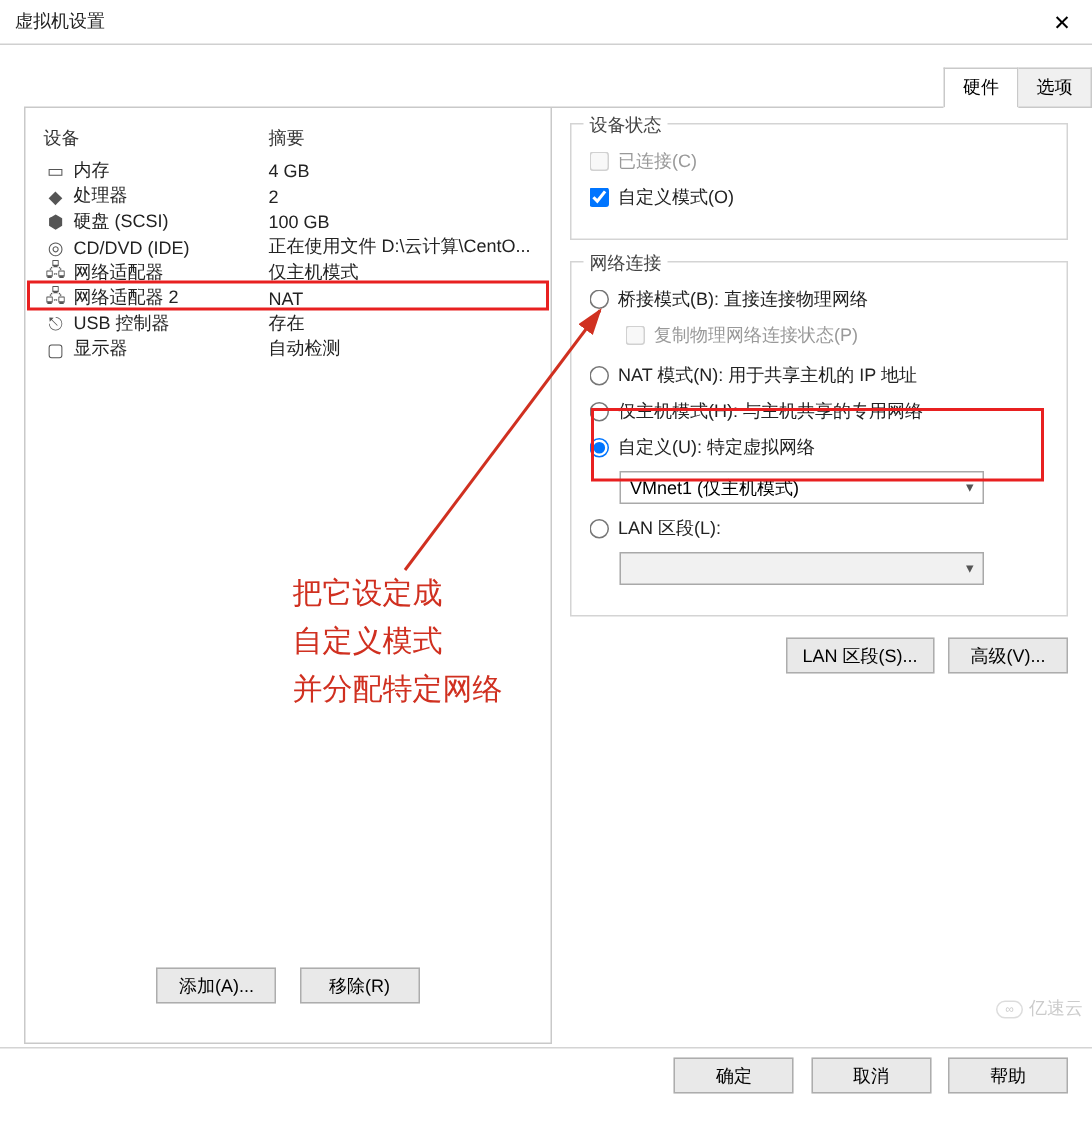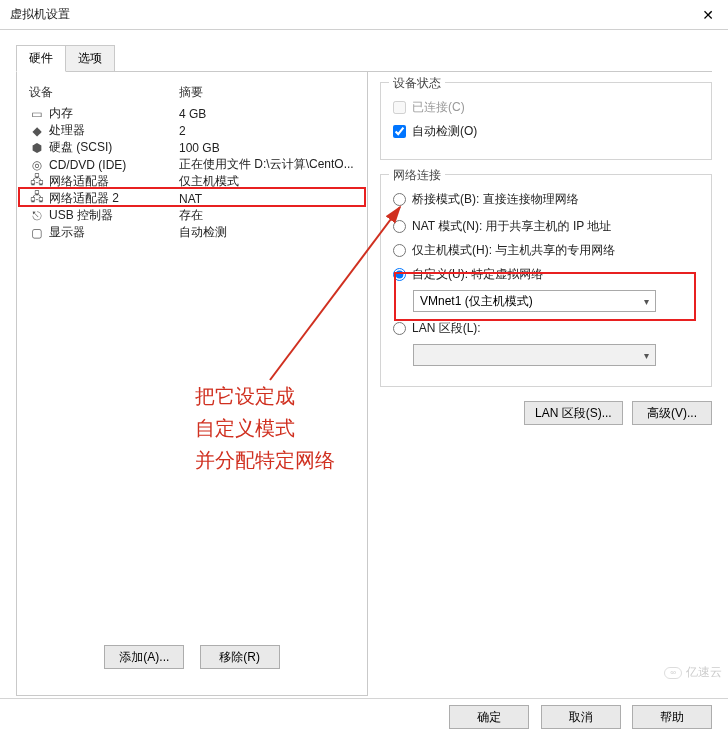--- a/index.html
+++ b/index.html
@@ -1,20 +1,20 @@
 <!DOCTYPE html>
 <html><head>
   <meta charset="utf-8">
   <style>
     * { box-sizing: border-box; margin: 0; padding: 0; }
     body { font-family: "Microsoft YaHei", SimSun, Arial, sans-serif; font-size: 12px; background: #fff; width: 728px; height: 749px; position: relative; overflow: hidden; }
     .titlebar { height: 30px; border-bottom: 1px solid #d0d0d0; display: flex; align-items: center; justify-content: space-between; padding: 0 0 0 10px; }
     .titlebar .title { font-size: 12px; color: #222; }
     .titlebar .close { width: 40px; height: 30px; text-align: center; line-height: 30px; font-size: 14px; cursor: pointer; }
-    .tabs { padding: 14px 0 0 16px; }
+    .tabs { padding: 14px 0 0 16px; text-align: right; }
     .tab { display: inline-block; padding: 4px 12px; border: 1px solid #c9c9c9; border-bottom: 1px solid #fff; background: #fff; font-size: 12px; position: relative; top: 1px; }
     .tab.inactive { background: #f0f0f0; border: 1px solid #c9c9c9; border-left: none; }
     .tabline { border-top: 1px solid #c9c9c9; margin: 0 16px; }
     .content { display: flex; padding: 0 16px; gap: 12px; }
     .left-panel { width: 352px; border: 1px solid #c9c9c9; border-top: none; height: 624px; display: flex; flex-direction: column; padding: 10px 0 0 0; position: relative; }
     .device-header { display: flex; padding: 2px 0 4px 12px; font-size: 12px; color: #333; }
     .col-dev { width: 150px; }
     .col-sum { flex: 1; }
     .device-row { display: flex; align-items: center; height: 17px; padding: 0 0 0 12px; font-size: 12px; color: #222; cursor: pointer; }
     .device-row .icon { width: 16px; display: inline-flex; align-items: center; justify-content: center; margin-right: 4px; color: #555; }
@@ -110,29 +110,33 @@
 
   <div class="right-panel">
     <div class="group-box">
       <span class="group-title">设备状态</span>
       <label class="chk-row">
         <input type="checkbox" disabled="" style="">
         <span style="color:#999">已连接(C)</span>
       </label>
       <label class="chk-row">
         <input type="checkbox" checked="" style="">
-        <span>自动检测(O)</span>
+        <span>自定义模式(O)</span>
       </label>
     </div>
 
     <div class="group-box" style="padding-bottom:16px">
       <span class="group-title">网络连接</span>
       <label class="rad-row">
         <input type="radio" name="net" style="">
         <span>桥接模式(B): 直接连接物理网络</span>
+      </label>
+      <label class="rad-sub">
+        <input type="checkbox" disabled="" style="">
+        <span>复制物理网络连接状态(P)</span>
       </label>
       <label class="rad-row" style="margin-top:10px">
         <input type="radio" name="net" style="">
         <span>NAT 模式(N): 用于共享主机的 IP 地址</span>
       </label>
       <label class="rad-row">
         <input type="radio" name="net" style="">
         <span>仅主机模式(H): 与主机共享的专用网络</span>
       </label>
       <label class="rad-row">

